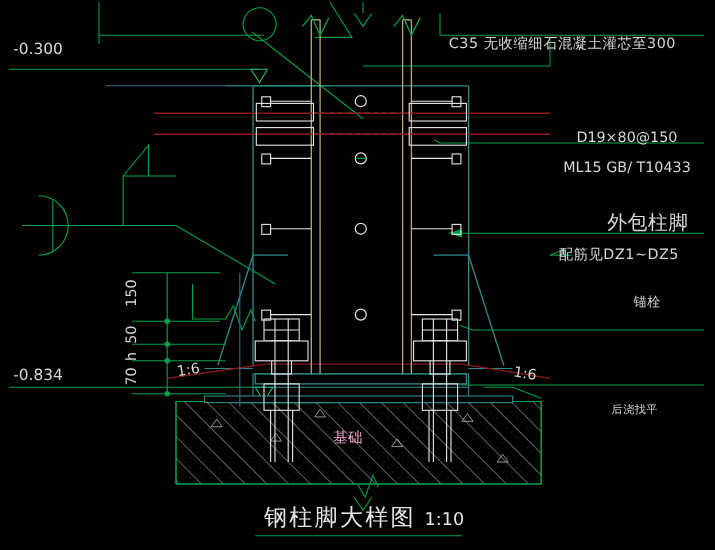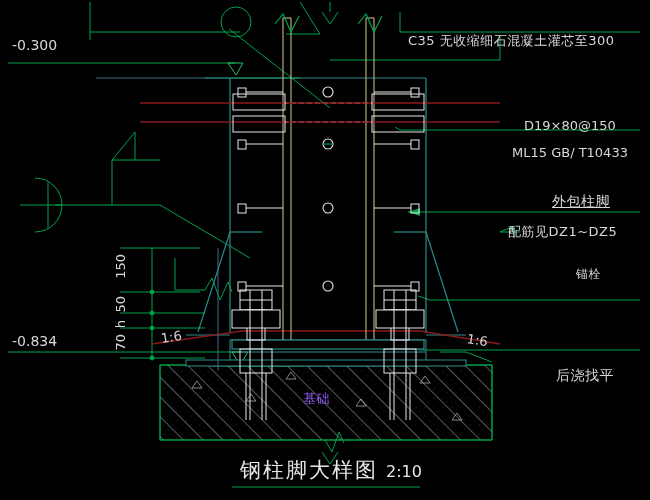--- a/index.html
+++ b/index.html
@@ -248,40 +248,40 @@
   <div class="txt" style="left:12px;top:38px;font-size:14px;">-0.300</div>
 
   <div class="txt" style="left:12px;top:334px;font-size:14px;">-0.834</div>
 
   <div class="txt cn" style="left:408px;top:34px;font-size:13px;">C35 无收缩细石混凝土灌芯至300</div>
 
   <div class="txt" style="left:524px;top:119px;font-size:13px;">D19×80@150</div>
 
   <div class="txt" style="left:512px;top:146px;font-size:13px;">ML15  GB/ T10433</div>
 
-  <div class="txt cn" style="left:552px;top:194px;font-size:14px;text-decoration:underline;">外包柱脚</div>
+  <div class="txt cn" style="left:552px;top:194px;font-size:18px;">外包柱脚</div>
 
   <div class="txt cn" style="left:508px;top:225px;font-size:13px;">配筋见DZ1~DZ5</div>
 
   <div class="txt cn" style="left:576px;top:268px;font-size:12px;">锚栓</div>
 
 
-  <div class="txt cn" style="left:556px;top:368px;font-size:14px;">后浇找平</div>
-
-  <div class="txt cn" style="left:303px;top:392px;font-size:13px;color:#8b5cf6;">基础</div>
+  <div class="txt cn" style="left:556px;top:368px;font-size:10px;">后浇找平</div>
+
+  <div class="txt cn" style="left:303px;top:392px;font-size:13px;color:#f9a8d4;">基础</div>
 
   <div class="txt vert" style="left:114px;top:254px;font-size:13px;">150</div>
 
   <div class="txt vert" style="left:114px;top:320px;font-size:13px;">h</div>
 
   <div class="txt vert" style="left:114px;top:296px;font-size:13px;">50</div>
 
   <div class="txt vert" style="left:114px;top:334px;font-size:13px;">70</div>
 
   <div class="txt rot" style="left:162px;top:332px;font-size:13px;transform:rotate(-9deg);">1:6</div>
 
   <div class="txt rot" style="left:466px;top:332px;font-size:13px;transform:rotate(9deg);">1:6</div>
 
   <div class="title" style="left:240px;top:456px;">
-    <span>钢柱脚大样图</span><span class="scale" style="margin-left:8px;">2:10</span>
+    <span>钢柱脚大样图</span><span class="scale" style="margin-left:8px;">1:10</span>
   </div>
 
 </div>
 
 </body></html>

